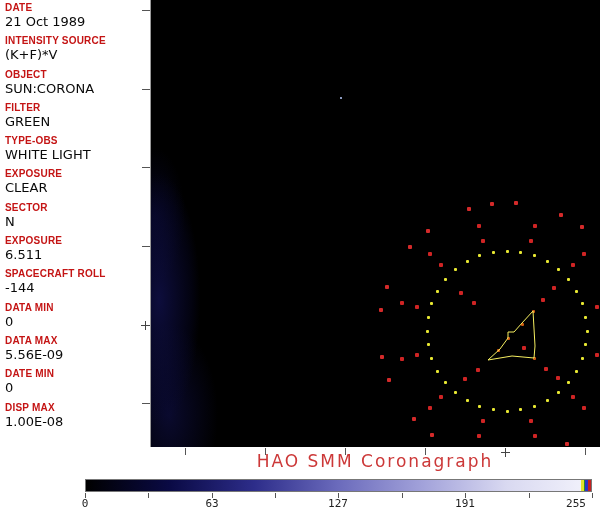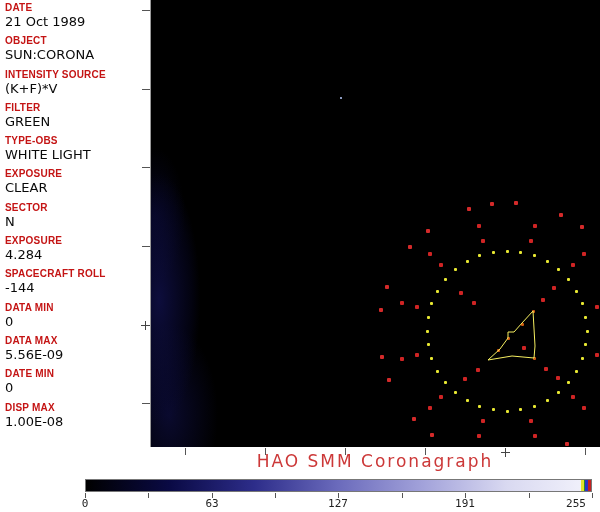--- a/index.html
+++ b/index.html
@@ -50,46 +50,46 @@
 <body>
 
 <div id="app">
 
   <div id="sidebar">
     <div class="field">
       <div class="lbl">DATE</div>
       <div class="val">21 Oct 1989</div>
     </div>
     <div class="field">
+      <div class="lbl">INTENSITY SOURCE</div>
+      <div class="val">(K+F)*V</div>
+    </div>
+    <div class="field">
       <div class="lbl">OBJECT</div>
       <div class="val">SUN:CORONA</div>
     </div>
     <div class="field">
-      <div class="lbl">INTENSITY SOURCE</div>
-      <div class="val">(K+F)*V</div>
-    </div>
-    <div class="field">
       <div class="lbl">FILTER</div>
       <div class="val">GREEN</div>
     </div>
     <div class="field">
       <div class="lbl">TYPE-OBS</div>
       <div class="val">WHITE LIGHT</div>
     </div>
     <div class="field">
       <div class="lbl">EXPOSURE</div>
       <div class="val">CLEAR</div>
     </div>
     <div class="field">
       <div class="lbl">SECTOR</div>
       <div class="val">N</div>
     </div>
     <div class="field">
       <div class="lbl">EXPOSURE</div>
-      <div class="val">4.284</div>
+      <div class="val">6.511</div>
     </div>
     <div class="field">
       <div class="lbl">SPACECRAFT ROLL</div>
       <div class="val">-144</div>
     </div>
     <div class="field">
       <div class="lbl">DATA MIN</div>
       <div class="val">0</div>
     </div>
     <div class="field">

